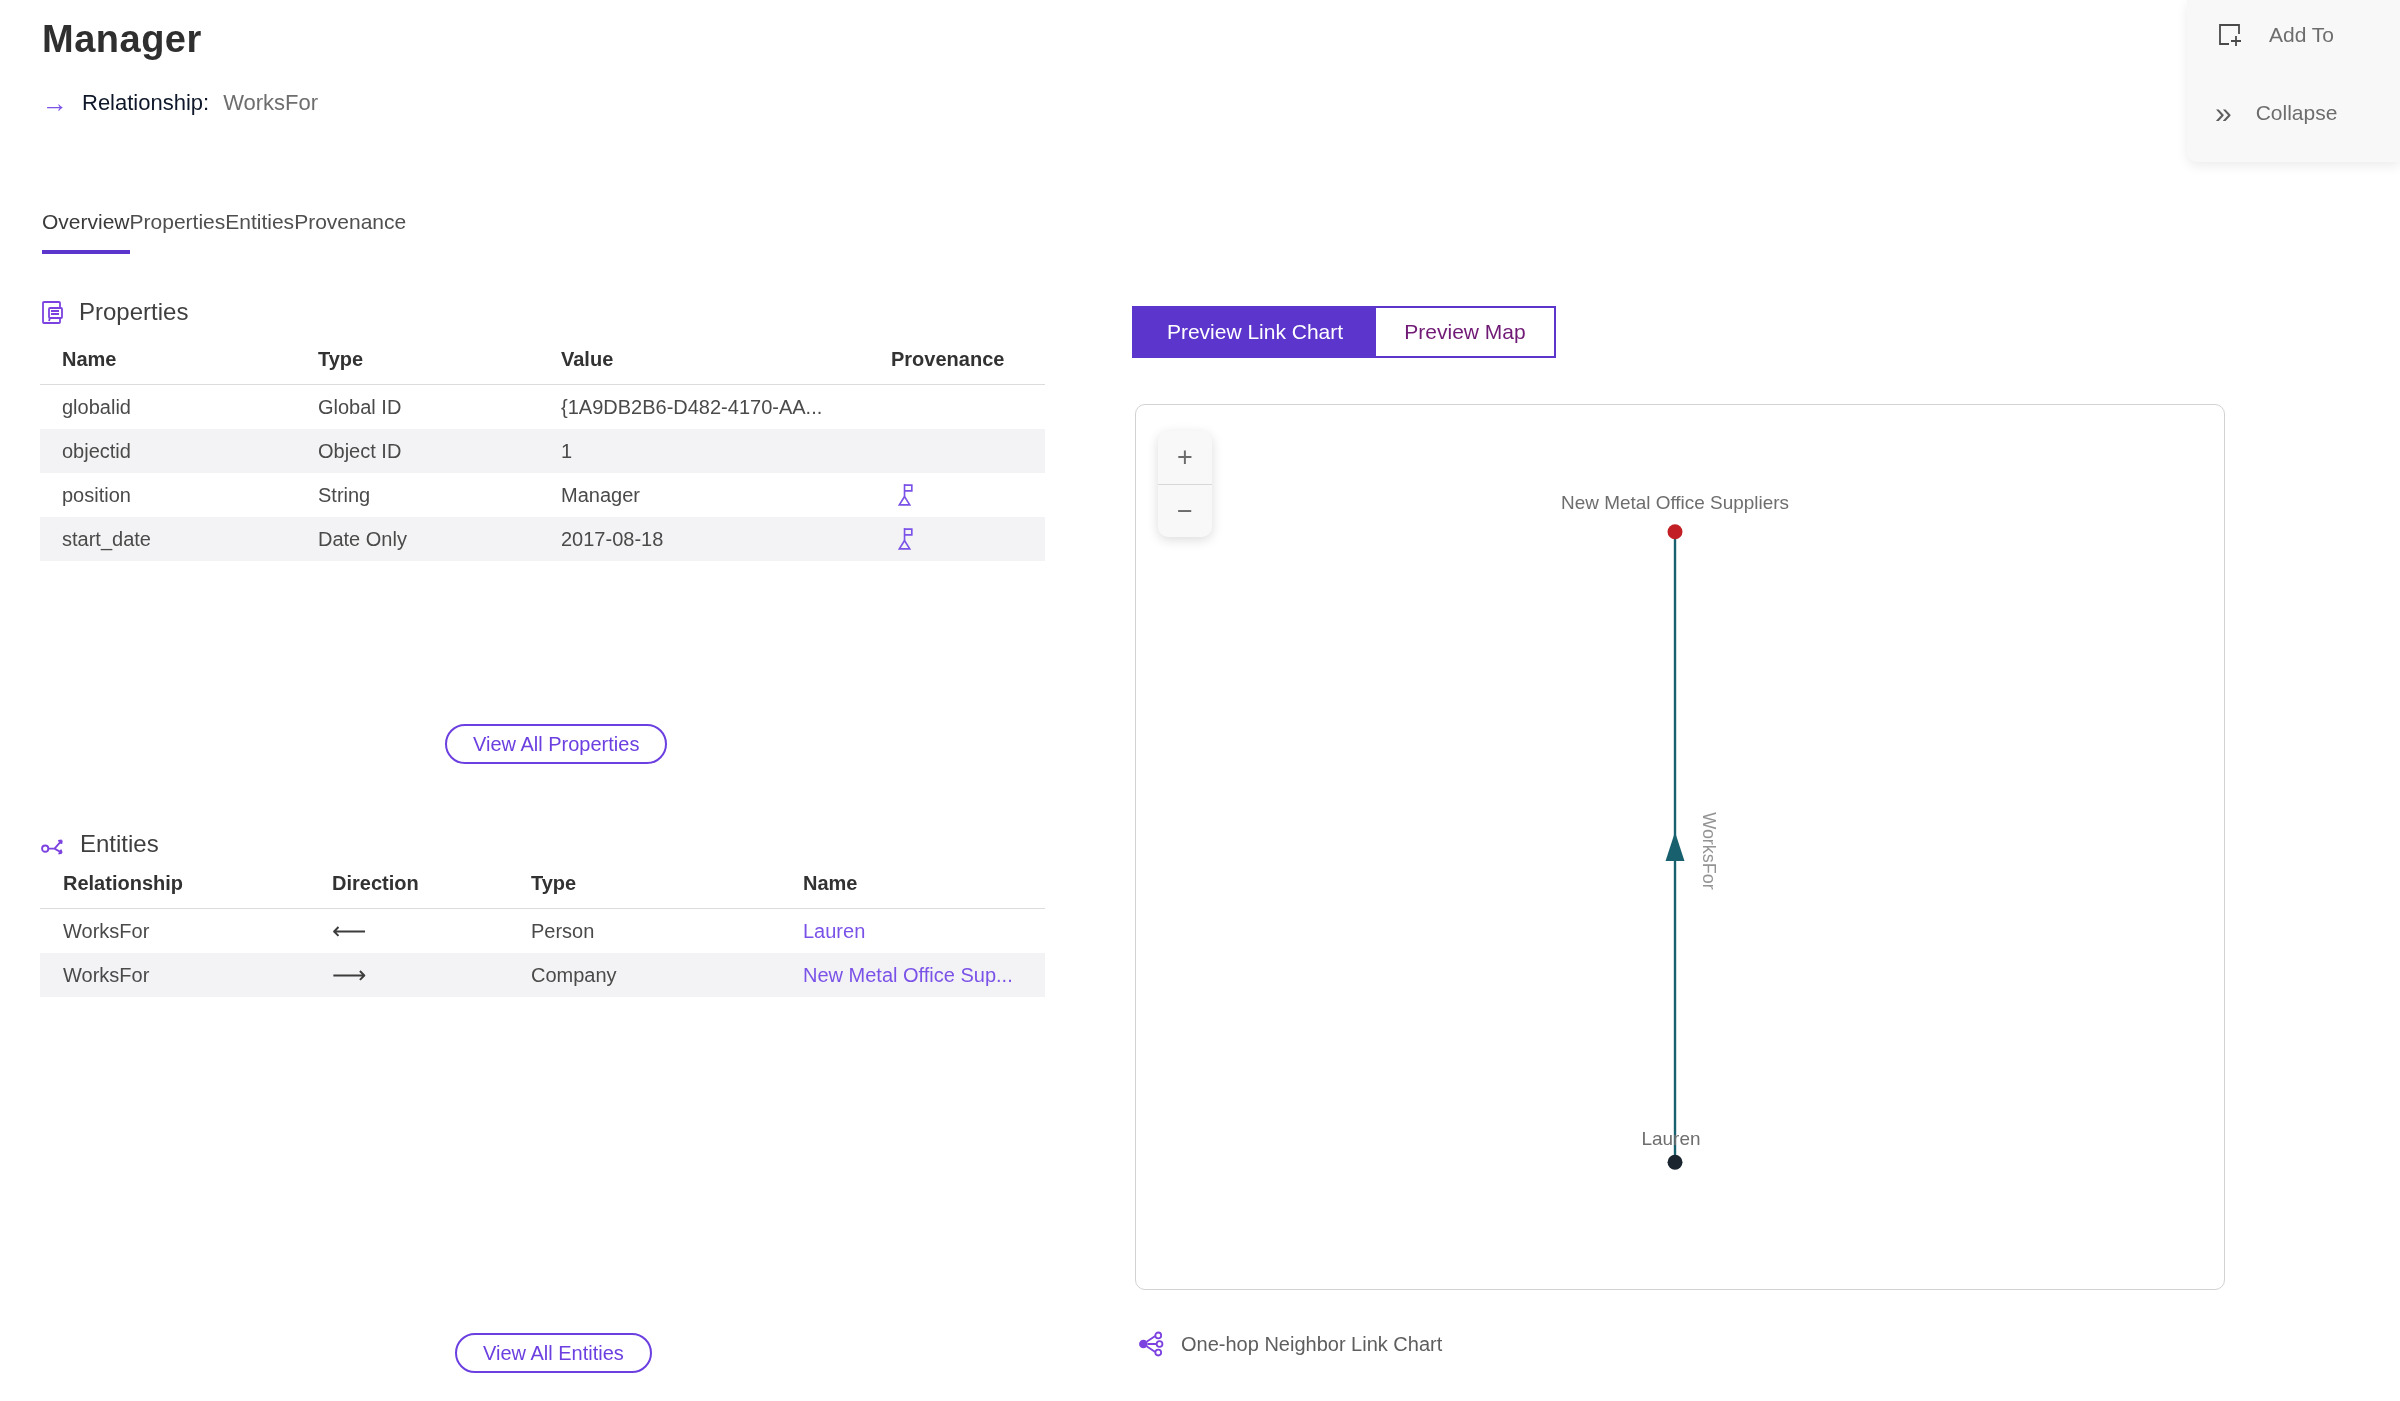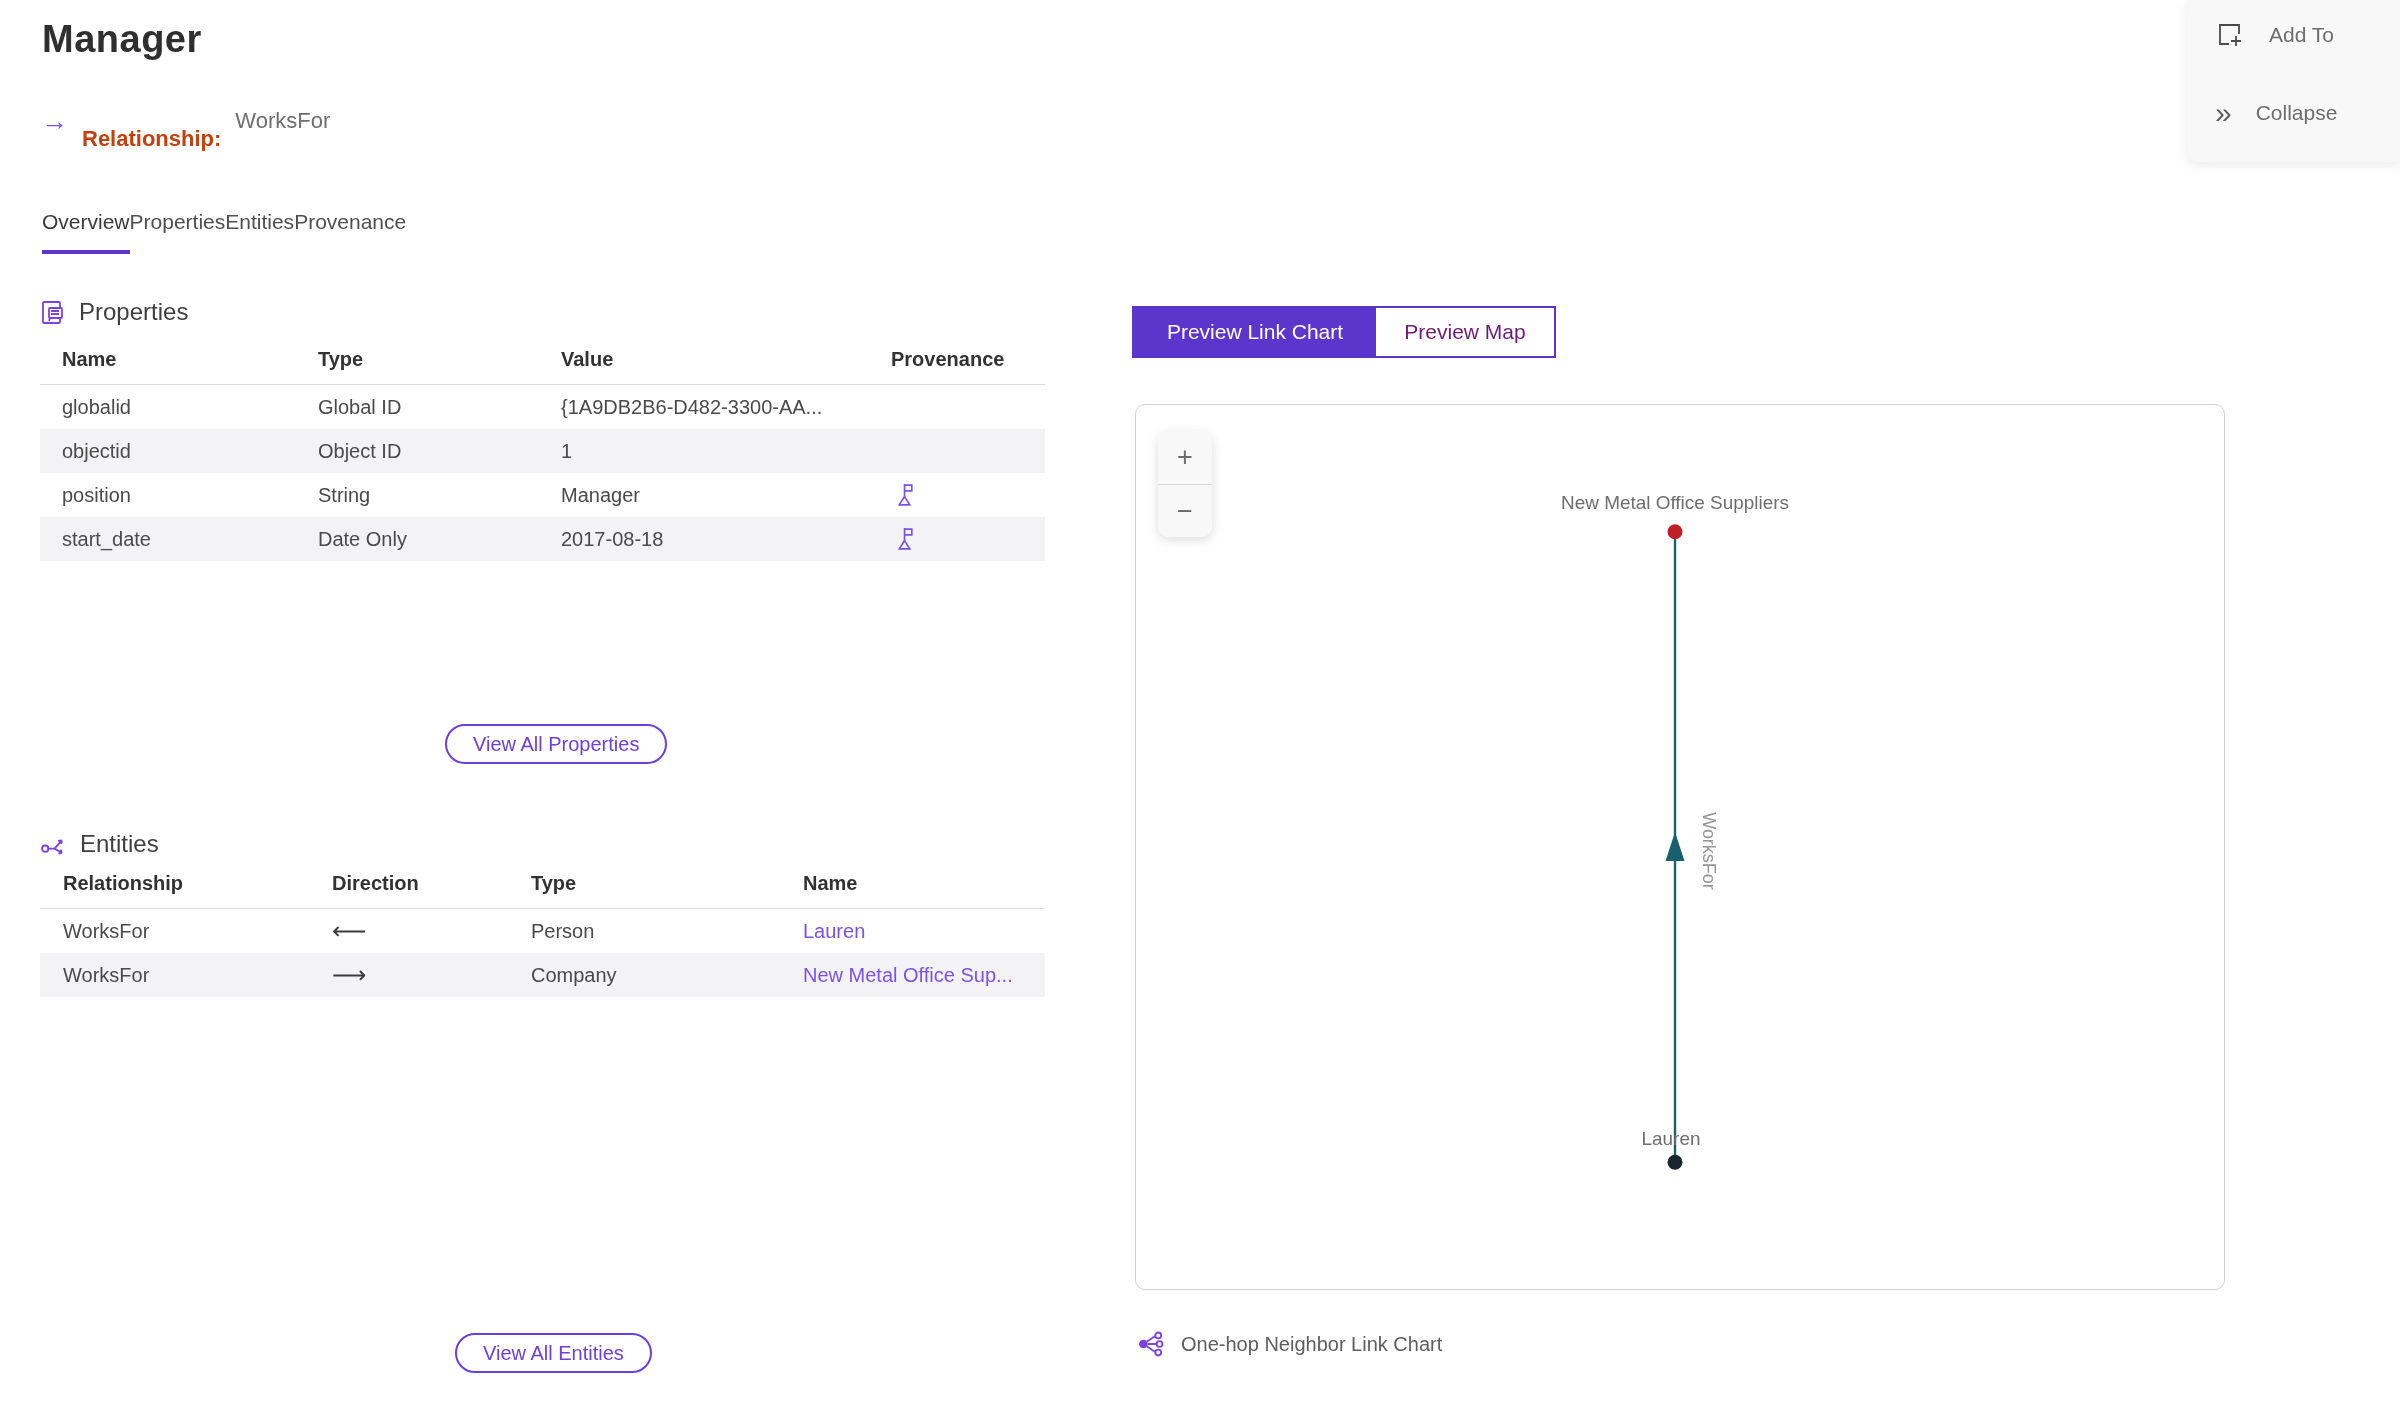--- a/index.html
+++ b/index.html
@@ -5,21 +5,21 @@
   * { margin:0; padding:0; box-sizing:border-box; }
   html,body { width:2400px; height:1401px; overflow:hidden; }
   body {
     font-family:"Liberation Sans", sans-serif;
     background:#ffffff; color:#4d4d4d; position:relative;
   }
   
   .page-title { position:absolute; left:42px; top:18px; font-size:38px; font-weight:700; color:#2f2f2f; letter-spacing:.5px; }
   .subtitle { position:absolute; left:42px; top:90px; display:flex; align-items:center; gap:14px; font-size:22px; }
   .subtitle .rel-arrow { color:#7b52e8; font-size:26px; line-height:1; }
-  .subtitle .rel-label { font-weight:700; color:#c2410c;margin-top:36px; }
+  .subtitle .rel-label { font-weight:400; color:#0f172a; }
   .subtitle .rel-value { color:#6e6e6e; }
 
   
   .qa-card { position:absolute; right:0; top:0; width:213px; height:162px;
     background:#f8f8f9; border-radius:0 0 0 10px; box-shadow:0 4px 12px rgba(0,0,0,.08); }
   .qa-item { position:absolute; left:28px; display:flex; align-items:center; gap:24px; cursor:pointer; }
   .qa-item.addto { top:20px;text-align:right; }
   .qa-item.collapse { top:98px; }
   .qa-label { font-size:21px; color:#6d6d6d; }
   .qa-chevrons { font-size:30px; color:#5f5f5f; line-height:1; }
@@ -130,21 +130,21 @@
 <div class="tbl props">
   <div class="tbl-head">
     <div class="cell">Name</div>
     <div class="cell">Type</div>
     <div class="cell">Value</div>
     <div class="cell">Provenance</div>
   </div>
   <div class="tbl-row">
     <div class="cell">globalid</div>
     <div class="cell">Global ID</div>
-    <div class="cell">{1A9DB2B6-D482-3300-AA...</div>
+    <div class="cell">{1A9DB2B6-D482-4170-AA...</div>
     <div class="cell prov"></div>
   </div>
   <div class="tbl-row alt">
     <div class="cell">objectid</div>
     <div class="cell">Object ID</div>
     <div class="cell">1</div>
     <div class="cell prov"></div>
   </div>
   <div class="tbl-row">
     <div class="cell">position</div>

